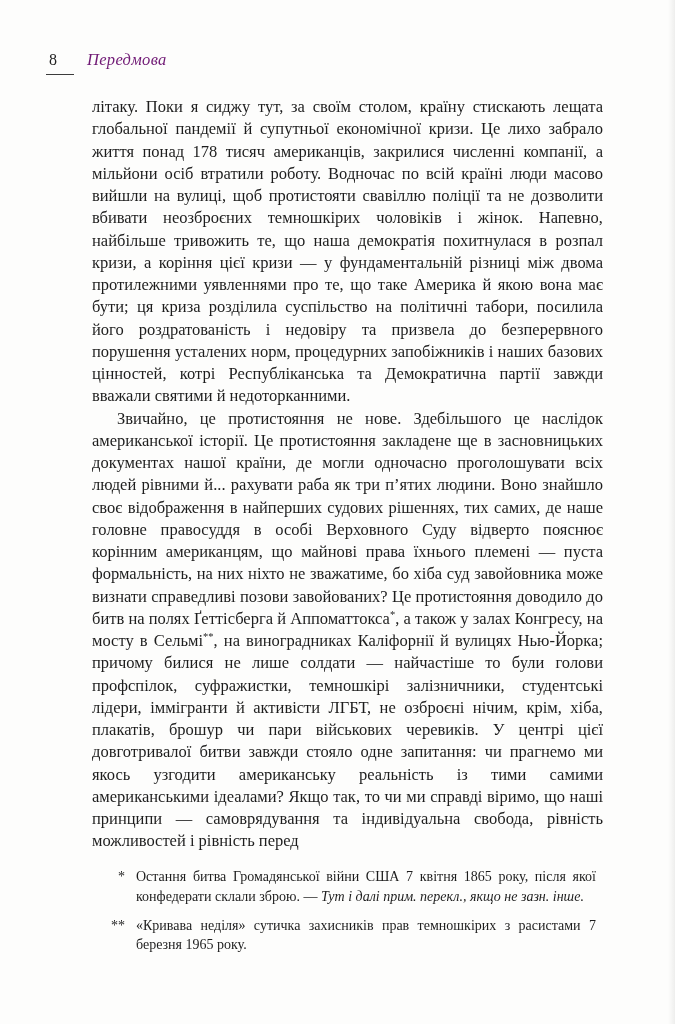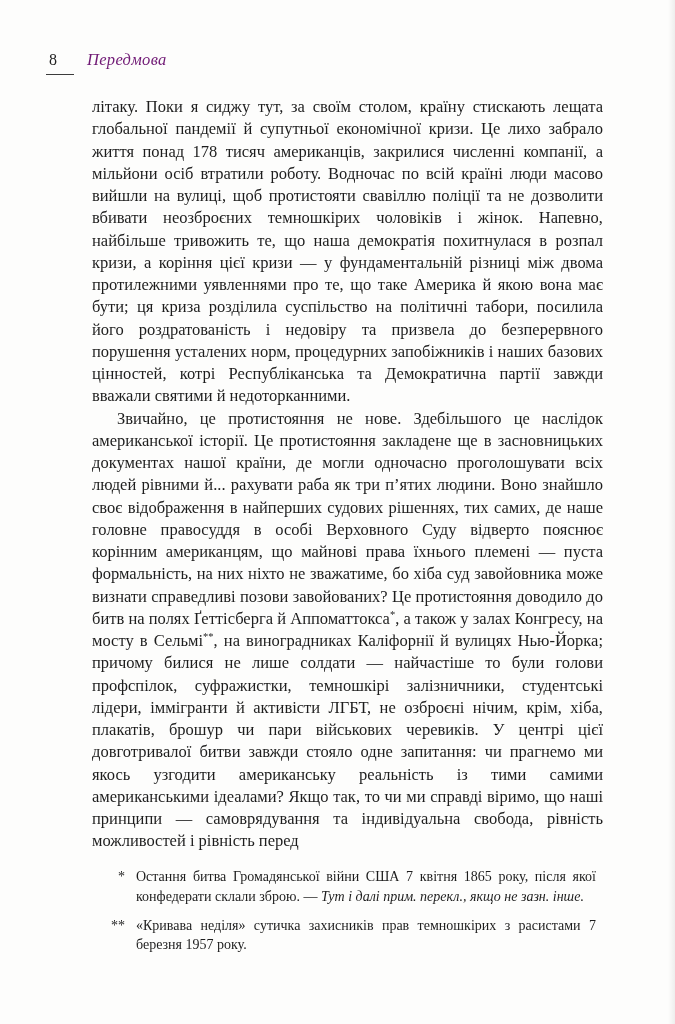--- a/index.html
+++ b/index.html
@@ -90,17 +90,17 @@
     <p class="para indent"><span>Звичайно, це протистояння не нове. Здебільшого це наслідок американської історії. Це протистояння закладене ще в засновницьких документах нашої країни, де могли одночасно проголошувати всіх людей рівними й... рахувати раба як три п’ятих людини. Воно знайшло своє відображення в найперших судових рішеннях, тих самих, де наше головне правосуддя в особі Верховного Суду відверто пояснює корінним американцям, що майнові права їхнього племені — пуста формальність, на них ніхто не зважатиме, бо хіба суд завойовника може визнати справедливі позови завойованих? Це протистояння доводило до битв на полях Ґеттісберга й Аппоматтокса</span><sup class="fnref">*</sup><span>, а також у залах Конгресу, на мосту в Сельмі</span><sup class="fnref">**</sup><span>, на виноградниках Каліфорнії й вулицях Нью-Йорка; причому билися не лише солдати — найчастіше то були голови профспілок, суфражистки, темношкірі залізничники, студентські лідери, іммігранти й активісти ЛГБТ, не озброєні нічим, крім, хіба, плакатів, брошур чи пари військових черевиків. У центрі цієї довготривалої битви завжди стояло одне запитання: чи прагнемо ми якось узгодити американську реальність із тими самими американськими ідеалами? Якщо так, то чи ми справді віримо, що наші принципи — самоврядування та індивідуальна свобода, рівність можливостей і рівність перед</span></p>
   </main>
 
   <footer class="footnotes">
     <div class="footnote">
       <span class="fn-marker">*</span>
       <span class="fn-text"><span>Остання битва Громадянської війни США 7 квітня 1865 року, після якої конфедерати склали зброю. — </span><em>Тут і далі прим. перекл., якщо не зазн. інше.</em></span>
     </div>
     <div class="footnote">
       <span class="fn-marker">**</span>
-      <span class="fn-text"><span>«Кривава неділя» сутичка захисників прав темношкірих з расистами 7 березня 1957 року.</span></span>
+      <span class="fn-text"><span>«Кривава неділя» сутичка захисників прав темношкірих з расистами 7 березня 1965 року.</span></span>
     </div>
   </footer>
 
 </div>
 
 </body></html>

